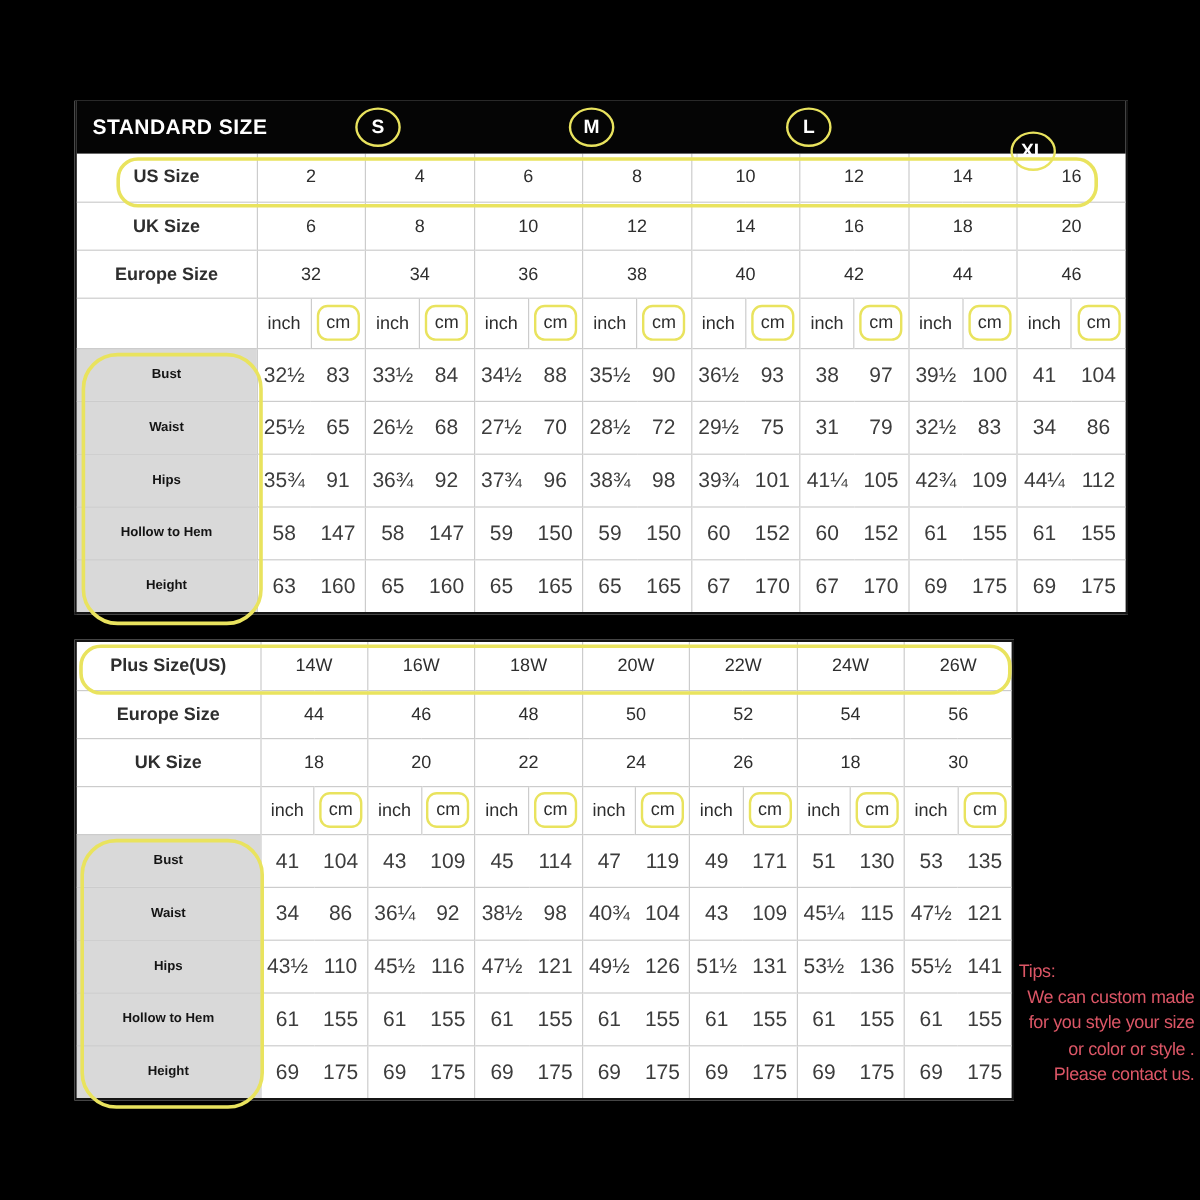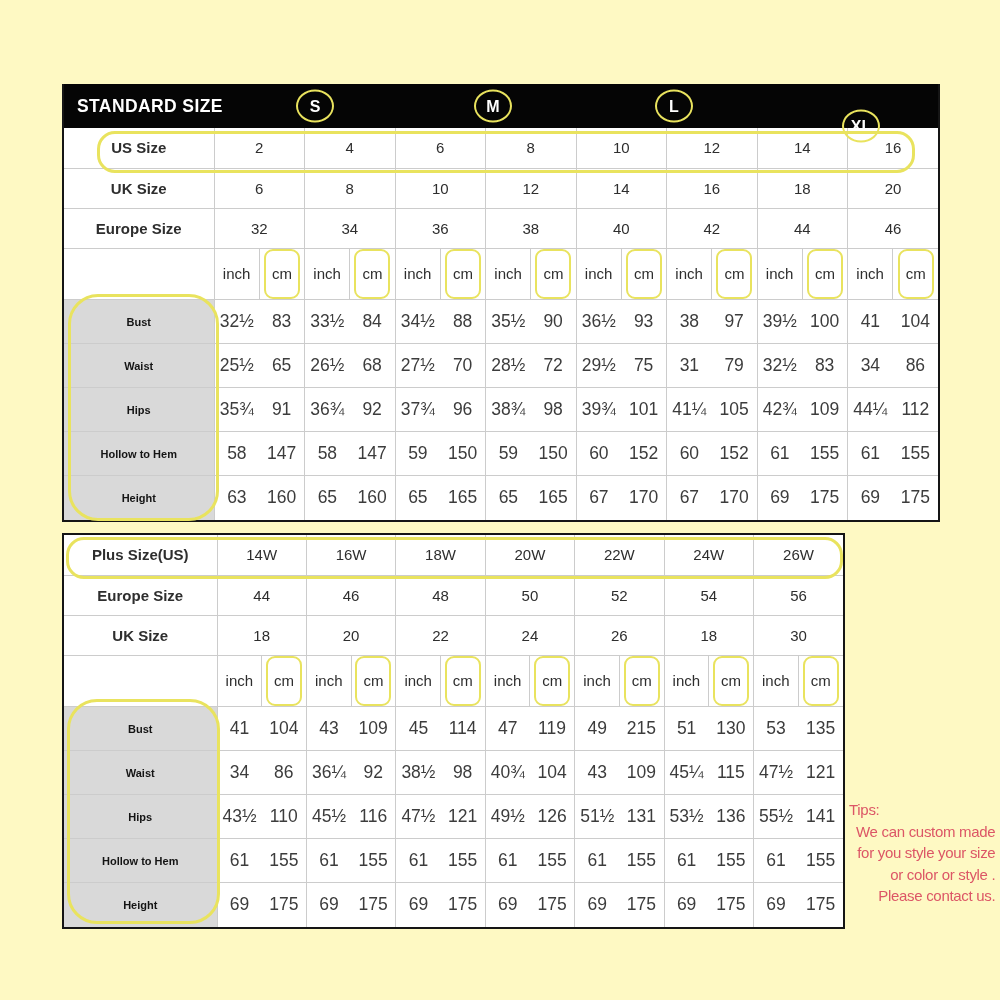--- a/index.html
+++ b/index.html
@@ -1,18 +1,18 @@
 <!DOCTYPE html>
 <html><head>
 <meta charset="utf-8">
 <style>
   :root{ --yel:#e9e35e; --grid:#cccccc; --ink:#3c3c3c; }
   html,body{margin:0;padding:0;background:#ffffff;}
   .canvas{
-    position:relative;width:1000px;height:1000px;background:#fef9c3;
+    position:relative;width:1000px;height:1000px;background:#000000;
     font-family:"Liberation Sans","DejaVu Sans",sans-serif;overflow:hidden;
   }
   .tbl{position:absolute;box-sizing:border-box;background:#fff;}
   .std{left:62px;top:84px;width:878px;border:2px solid #151515;border-top:none;}
   .plus{left:62px;top:533px;width:783px;border:2px solid #151515;}
   .std-header{position:relative;height:44px;background:#050505;}
   .hdr-title{
     position:absolute;left:13px;top:50%;transform:translateY(-50%);
     color:#ffffff;font-weight:bold;font-size:17.5px;letter-spacing:.4px;white-space:nowrap;
   }
@@ -35,21 +35,21 @@
   tr.size-row td.v{border-left:1px solid var(--grid);}
   tr.unit-row{height:42px;}
   .plus tr.unit-row{height:40px;}
   tr.unit-row td.u{border-left:1px solid var(--grid);font-size:15px;color:#2e2e2e;}
   tr.meas-row{height:44px;}
   tr.meas-row td{font-size:17.5px;}
   tr.meas-row td.pair-start{border-left:1px solid var(--grid);}
   tr.meas-row td.lab{background:#d9d9d9;font-size:11px;}
   .cm-box{
     display:inline-block;border:2.5px solid var(--yel);border-radius:9px;
-    padding:15px 6px;line-height:1.1;
+    padding:5px 6px;line-height:1.1;
   }
   .overlay{
     position:absolute;border:3px solid var(--yel);background:transparent;
     pointer-events:none;z-index:6;
   }
   #ov-us{left:97px;top:131px;width:812px;height:36px;border-radius:18px;}
   #ov-std-labels{left:68px;top:294px;width:145px;height:221px;border-radius:30px;}
   #ov-plus{left:66px;top:537px;width:771px;height:36px;border-radius:18px;}
   #ov-plus-labels{left:67px;top:699px;width:147px;height:219px;border-radius:30px;}
   .tips{
@@ -312,21 +312,21 @@
             <td class="lab">Bust</td>
             <td class="pair-start">41</td>
             <td>104</td>
             <td class="pair-start">43</td>
             <td>109</td>
             <td class="pair-start">45</td>
             <td>114</td>
             <td class="pair-start">47</td>
             <td>119</td>
             <td class="pair-start">49</td>
-            <td>215</td>
+            <td>171</td>
             <td class="pair-start">51</td>
             <td>130</td>
             <td class="pair-start">53</td>
             <td>135</td>
           </tr>
           <tr class="meas-row">
             <td class="lab">Waist</td>
             <td class="pair-start">34</td>
             <td>86</td>
             <td class="pair-start">36¼</td>

